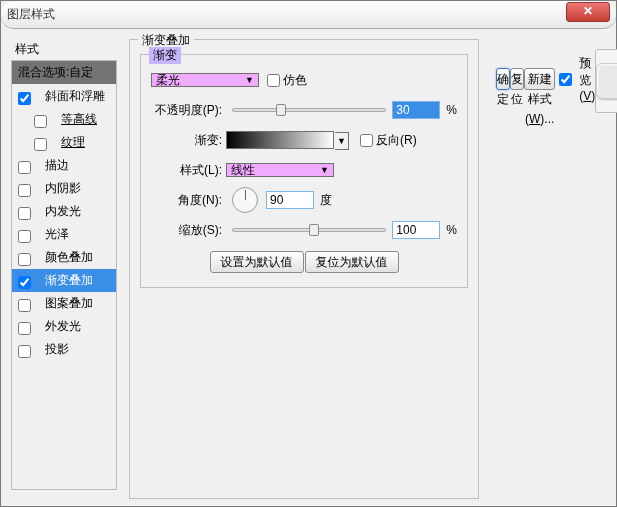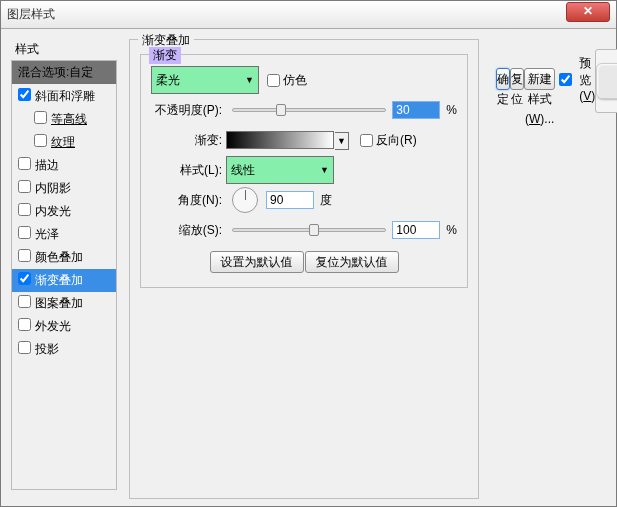--- a/index.html
+++ b/index.html
@@ -1,36 +1,36 @@
 <!DOCTYPE html>
 <html><head>
 <meta charset="utf-8">
 <style>
   * { box-sizing: border-box; font-family: "Microsoft YaHei", SimSun, sans-serif; font-size: 12px; }
   body { margin: 0; background: #666; }
   .window { width: 617px; height: 507px; background: #f0f0f0; border: 1px solid #7a7a7a; position: relative; }
-  .titlebar { height: 28px; background: linear-gradient(#fff,#e8e8e8); border-bottom: 1px solid #aaa; display:flex; align-items:center; padding:0 6px; }
+  .titlebar { height: 28px; background: linear-gradient(#fff,#e8e8e8); border-bottom: 1px solid #aaa; display:flex; align-items:center; padding:0 6px;border-radius:13px; }
   .titlebar-text { flex:1; color:#333; }
   .close-btn { width:44px; height:20px; background: linear-gradient(#e77,#c53e33); border:1px solid #933; border-radius:3px; color:#fff; text-align:center; line-height:16px; font-weight:bold; cursor:pointer; position:absolute; right:6px; top:1px; }
   .content { position:absolute; top:30px; left:0; right:0; bottom:0; padding:8px 10px; }
   .leftcol { position:absolute; top:8px; left:10px; width:106px; }
   .left-title { padding:2px 4px; }
   .left-list { border:1px solid #bbb; height:430px; overflow:hidden; }
   .left-sub { padding:3px 4px 3px 6px; background:#737373; border-bottom:1px solid #eee; }
-  .left-item { padding:3px 4px 3px 6px; display:flex; align-items:flex-start; gap:4px; }
+  .left-item { padding:3px 4px 3px 6px; display:flex; align-items:flex-end; gap:14px; }
   .left-item.sub { padding-left:22px;text-decoration:underline; }
   .left-item input { margin:0; }
   .left-item.selected { background:#3a8ee6; color:#fff; }
   .midbox { position:absolute; top:8px; left:128px; width:350px; height:460px; border:1px solid #bfbfbf; }
   .midbox-title { position:absolute; top:-8px; left:8px; background:#f0f0f0; padding:0 4px; }
   .groupbox { position:absolute; top:14px; left:10px; right:10px; border:1px solid #bfbfbf; padding:12px 10px 14px 10px; }
   .groupbox-title { position:absolute; top:-8px; left:8px; background:#c4b5fd; padding:0 4px; }
   .row { display:flex; align-items:center; height:26px; margin-bottom:4px; }
   .row-label { width:75px; text-align:right; padding-right:4px; }
-  .select { height:28px; border:1px solid #707070; background:#86efac; display:flex; align-items:center; padding:0 4px; justify-content:space-between;gap:32px; }
+  .select { height:14px; border:1px solid #707070; background:#f0abfc; display:flex; align-items:center; padding:0 4px; justify-content:space-between;gap:32px; }
   .select .arrow { font-size:9px; }
   .chk { display:flex; align-items:center; gap:3px; margin-left:8px; }
   .chk input { margin:0; }
   .slider { flex:1; height:4px; background:#ddd; border:1px solid #aaa; position:relative; margin:0 6px; border-radius:2px; }
   .slider .thumb { position:absolute; top:-5px; width:10px; height:12px; background:#eee; border:1px solid #888; border-radius:2px; }
   .numbox { width:48px; height:18px; border:1px solid #7eb4ea; background:#fff; text-align:left; padding:0 3px; line-height:16px; }
   .numbox.sel { background:#3a8ee6; color:#fff; }
   .unit { margin-left:6px; }
   .grad-prev { flex:1; height:18px; border:1px solid #707070; background:linear-gradient(to right,#000,#fff); margin-right:2px; position:relative; }
   .grad-prev .arrow { position:absolute; right:-16px; top:0; width:14px; height:18px; border:1px solid #707070; border-left:none; background:#f0f0f0; text-align:center; line-height:16px; font-size:9px; }

